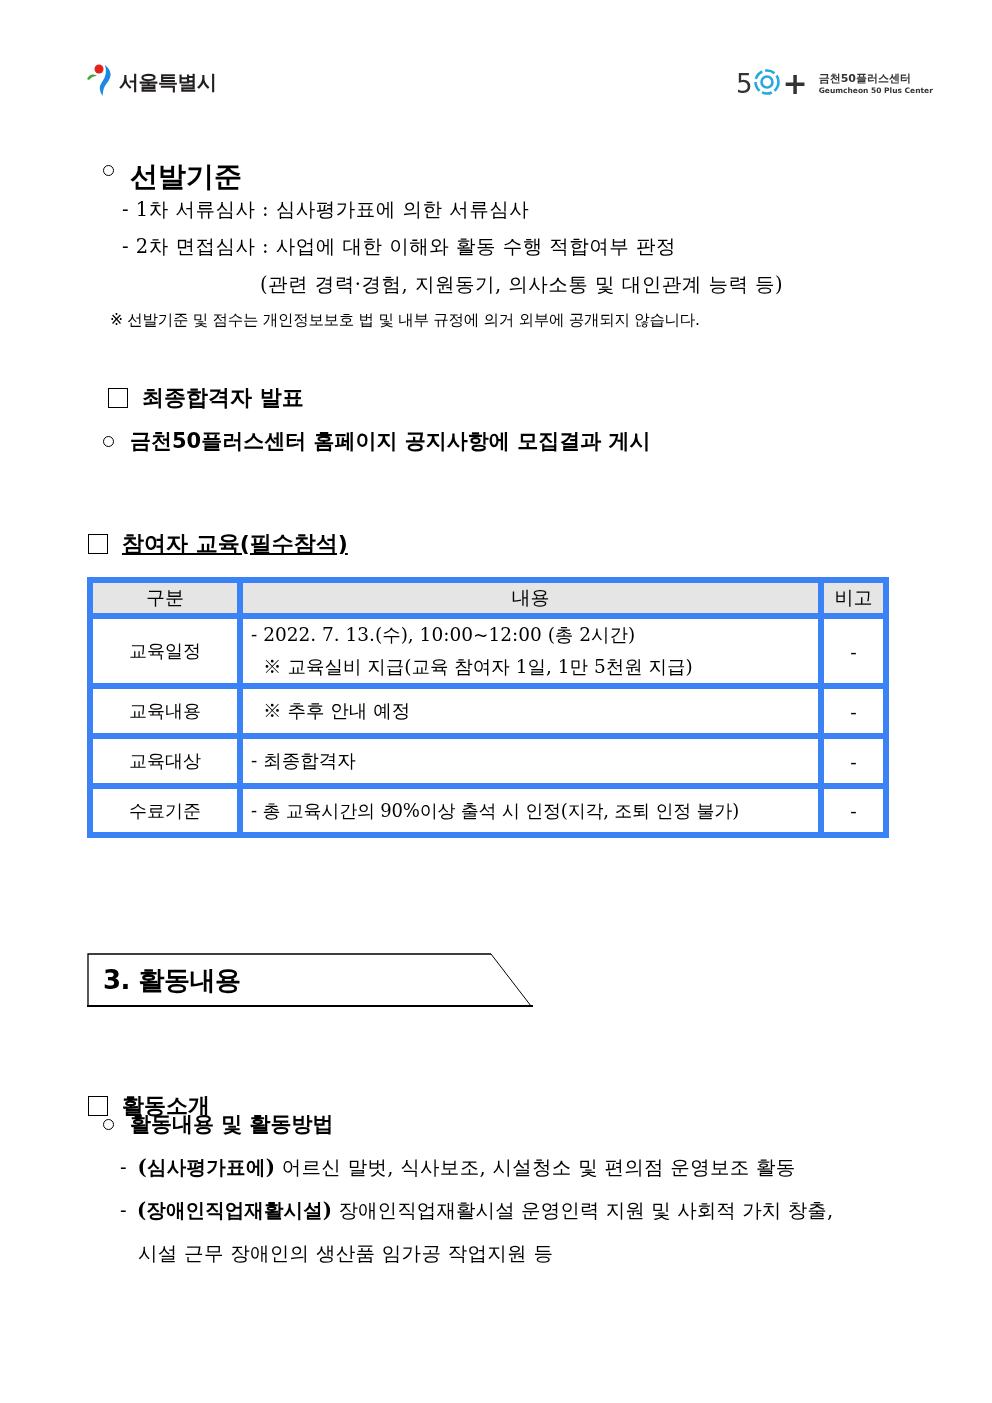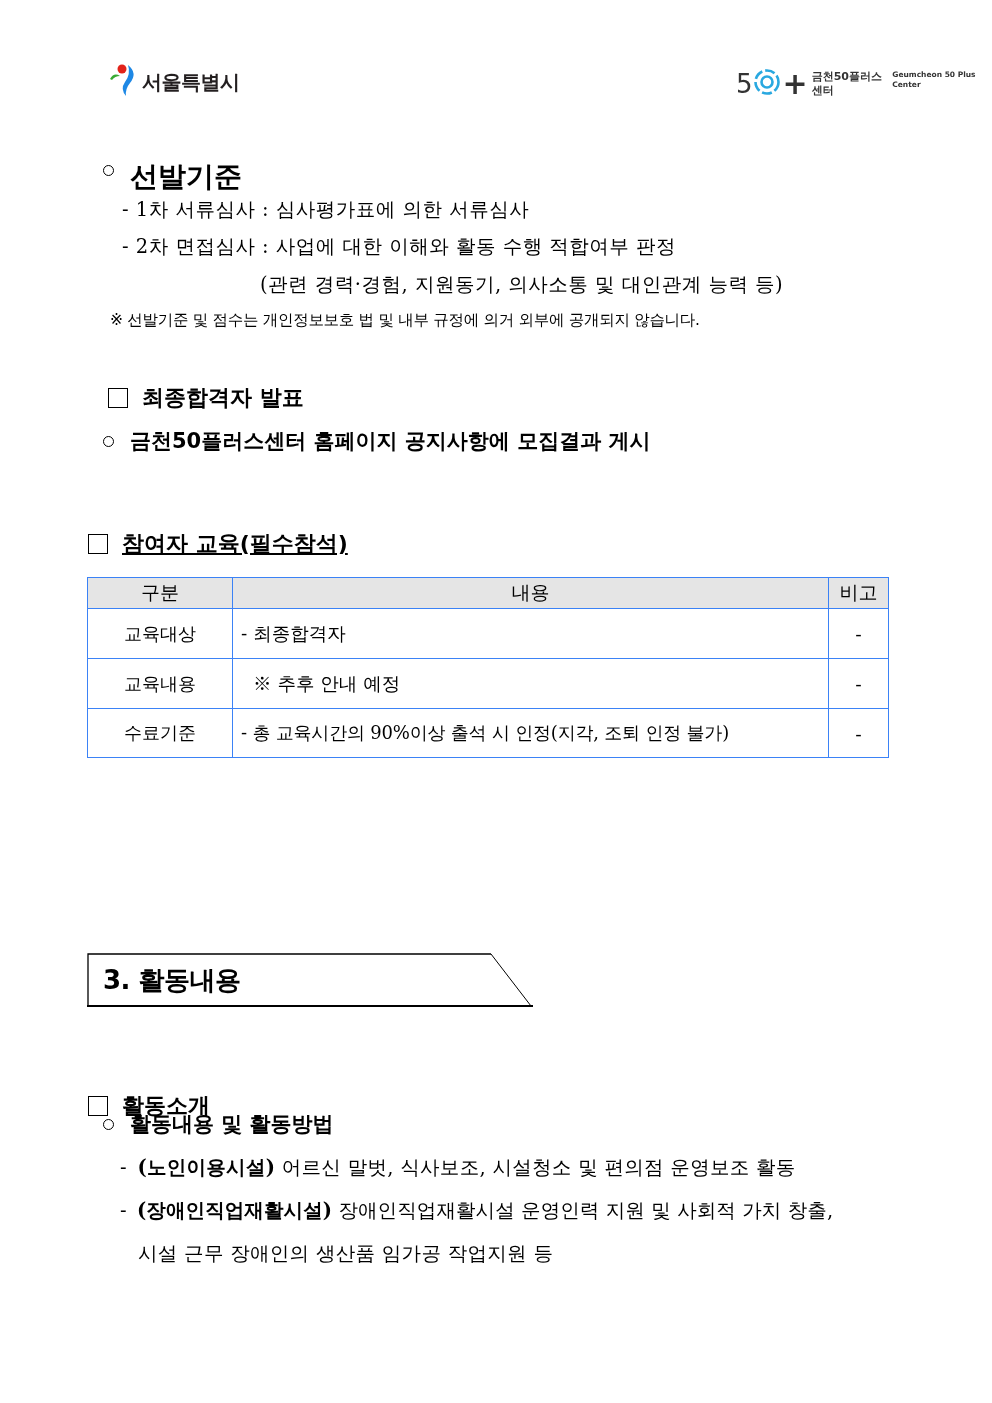--- a/index.html
+++ b/index.html
@@ -2,38 +2,38 @@
 <html><head>
 <meta charset="utf-8">
 <style>
   html, body { margin: 0; padding: 0; background: #ffffff; }
   body { width: 992px; height: 1403px; position: relative; overflow: hidden; color: #000; font-family: "DejaVu Serif", serif; }
   .abs { position: absolute; }
   .sans { font-family: "DejaVu Sans", "Liberation Sans", sans-serif; }
   .serif { font-family: "DejaVu Serif", "Liberation Serif", serif; }
 
   
-  .seoul-logo { left: 108px; top: 64px; height: 36px; display: flex; align-items: center; }
+  .seoul-logo { left: 85px; top: 64px; height: 36px; display: flex; align-items: center; }
   .seoul-text { font-family: "DejaVu Sans", sans-serif; font-weight: bold; font-size: 20px; color: #231f20; margin-left: 4px; letter-spacing: -0.5px; }
   .center-logo { left: 736px; top: 66px; height: 36px; display: flex; align-items: center; }
   .center-num { font-family: "DejaVu Sans", sans-serif; font-size: 26px; color: #333; line-height: 1; }
   .center-plus { font-family: "DejaVu Sans", sans-serif; font-size: 30px; color: #333; line-height: 1; margin-left: 2px; font-weight: bold; }
-  .center-names { margin-left: 4px; display: flex; flex-direction: row; }
+  .center-names { margin-left: 11px; display: flex; flex-direction: column; }
   .center-kr { font-family: "DejaVu Sans", sans-serif; font-size: 11px; font-weight: bold; color: #333; line-height: 14px; }
   .center-en { font-family: "DejaVu Sans", sans-serif; font-size: 7.5px; font-weight: bold; color: #333; line-height: 10px; }
 
   .circle-bullet { display: inline-block; width: 11px; height: 11px; border: 1.6px solid #000; border-radius: 50%; box-sizing: border-box; }
   .box-bullet { display: inline-block; width: 20px; height: 20px; border: 1.3px solid #000; box-sizing: border-box; background: #fff; }
 
   .h-bold { font-family: "DejaVu Sans", sans-serif; font-weight: bold; }
   .row-line { display: flex; align-items: center; white-space: nowrap; }
 
   
   table.edu { position: absolute; left: 87px; top: 577px; width: 802px; border-collapse: collapse; }
-  table.edu td, table.edu th { border: 1px solid #3b82f6; padding: 0; font-weight: normal; }
+  table.edu td, table.edu th { border: 6px solid #3b82f6; padding: 0; font-weight: normal; }
   table.edu th { background: #e5e5e5; height: 30px; font-size: 19px; font-family: "DejaVu Serif", serif; }
   table.edu td.label { text-align: center; font-size: 18px; width: 144px; }
   table.edu td.note { text-align: center; font-size: 18px; width: 59px; font-family: "DejaVu Sans", sans-serif; }
   table.edu td.content { padding-left: 8px; font-size: 18.5px; line-height: 32px; }
   .ind { padding-left: 12px; }
 
   
   .banner { left: 87px; top: 953px; width: 446px; height: 54px; padding-left: 38px; }
   .banner svg { position: absolute; left: 0; top: 0; }
   .banner-text { position: absolute; left: 16px; top: 10px; font-family: "DejaVu Sans", sans-serif; font-weight: bold; font-size: 26px; letter-spacing: -0.5px; }
@@ -94,31 +94,39 @@
   <span class="h-bold" style="font-size:22px; margin-left:14px;text-decoration:underline;">참여자 교육(필수참석)</span>
 </div>
 
 <table class="edu">
   <tbody>
       <tr>
     <th style="width:144px;">구분</th>
     <th>내용</th>
     <th style="width:59px;">비고</th>
   </tr>
-  <tr style="height:50px;">
-    <td class="label">교육대상</td>
+  <tr style="height:70px;">
+    <td class="label">교육일정</td>
     <td class="content">
-      <div>- 최종합격자</div>
+      <div>- 2022. 7. 13.(수), 10:00~12:00 (총 2시간)</div>
+      <div class="ind">※ 교육실비 지급(교육 참여자 1일, 1만 5천원 지급)</div>
     </td>
     <td class="note">-</td>
   </tr>
   <tr style="height:50px;">
     <td class="label">교육내용</td>
     <td class="content">
       <div class="ind">※ 추후 안내 예정</div>
+    </td>
+    <td class="note">-</td>
+  </tr>
+  <tr style="height:50px;">
+    <td class="label">교육대상</td>
+    <td class="content">
+      <div>- 최종합격자</div>
     </td>
     <td class="note">-</td>
   </tr>
   <tr style="height:49px;">
     <td class="label">수료기준</td>
     <td class="content" style="font-size:18px; letter-spacing:-0.2px;">
       <div>- 총 교육시간의 90%이상 출석 시 인정(지각, 조퇴 인정 불가)</div>
     </td>
     <td class="note">-</td>
   </tr>
@@ -138,21 +146,21 @@
 <div class="abs row-line" style="left:88px; top:1061px; height:28px;margin-top:31px;">
   <span class="box-bullet"></span>
   <span class="h-bold" style="font-size:22px; margin-left:14px;">활동소개</span>
 </div>
 <div class="abs row-line" style="left:103px; top:1110px; height:28px;">
   <span class="circle-bullet"></span>
   <span class="h-bold" style="font-size:21px; margin-left:16px;">활동내용 및 활동방법</span>
 </div>
 <div class="abs row-line serif" style="left:120px; top:1154px; font-size:19.5px; letter-spacing:0.3px;">
   <span>-</span>&nbsp;
-  <b style="margin-left:4px;">(노인이용시설)</b>
+  <b style="margin-left:4px;">(심사평가표에)</b>
   <span style="white-space:pre;"> 어르신 말벗, 식사보조, 시설청소 및 편의점 운영보조 활동</span>
 </div>
 <div class="abs row-line serif" style="left:120px; top:1197px; font-size:19.5px; letter-spacing:0.1px;">
   <span>-</span>&nbsp;
   <b style="margin-left:4px;">(장애인직업재활시설)</b>
   <span style="white-space:pre;"> 장애인직업재활시설 운영인력 지원 및 사회적 가치 창출,</span>
 </div>
 <div class="abs row-line serif" style="left:138px; top:1240px; font-size:19.5px; letter-spacing:0.3px;">시설 근무 장애인의 생산품 임가공 작업지원 등</div>
 
 </body></html>

